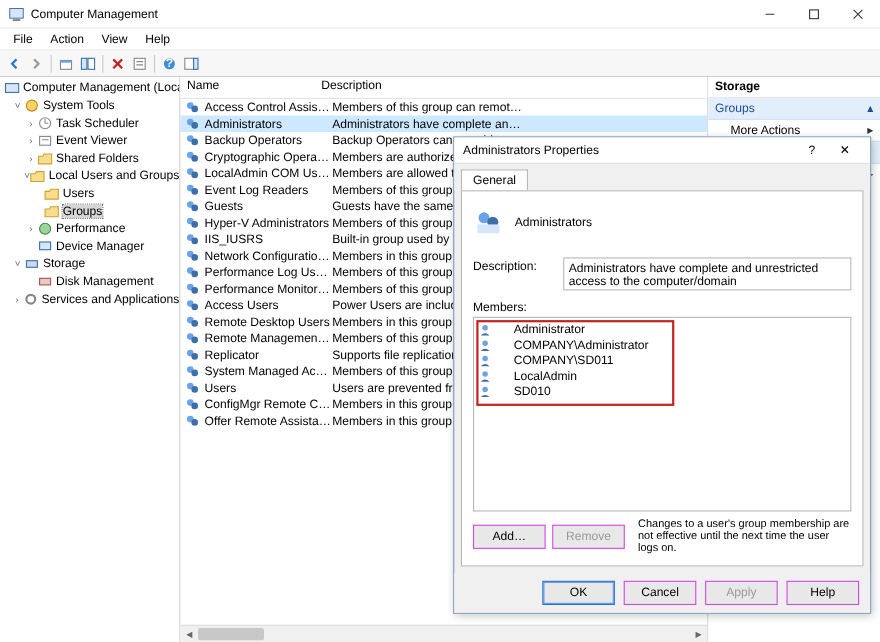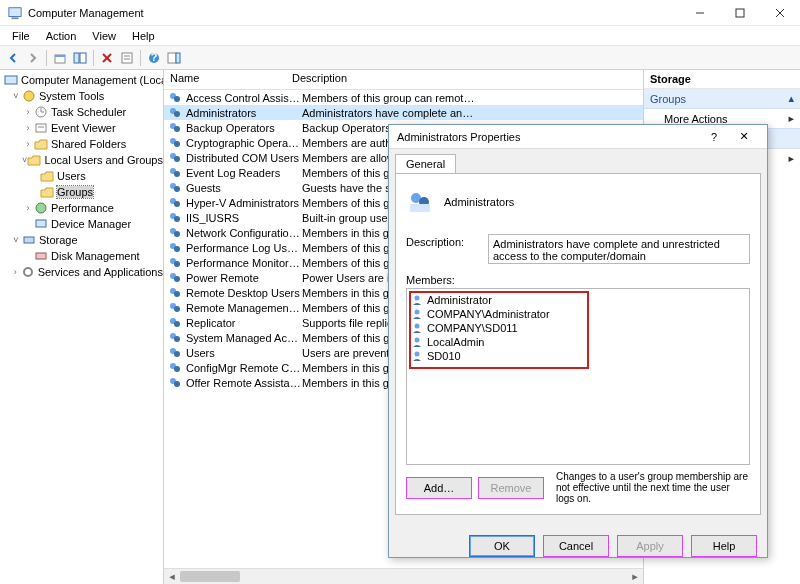--- a/index.html
+++ b/index.html
@@ -37,43 +37,43 @@
   .sb-track { flex: 1; height: 100%; position: relative; }
   .sb-thumb { position: absolute; left: 0; width: 60px; top: 2px; bottom: 2px; background: #c8c8c8; border-radius: 2px; }
   .actions { width: 156px; background: #fff; display: flex; flex-direction: column; }
   .actions-title { background: #fff; padding: 3px 6px; font-weight: 600; color: #000; border-bottom: 1px solid #e6e6e6; }
   .actions-grp { background: #e3eefc; color: #1b4e9b; padding: 3px 6px; border-bottom: 1px solid #d0dff2; display: flex; align-items:center; }
   .actions-grp .arrow { margin-left: auto; }
   .actions-item { padding: 3px 6px 3px 20px; color: #000; display:flex; align-items:flex-end; }
   .actions-item .arrow { margin-left:auto; color:#333; }
   .actions-selgrp { background:#e3eefc; color:#1b4e9b; padding:3px 6px; border-top:1px solid #d0dff2; border-bottom:1px solid #d0dff2; display:flex; align-items:center;}
   
-  .dialog { position: absolute; left: 388px; top: 124px; width: 380px; height: 434px; background: #f0f0f0; border: 1px solid #7a99b8; box-shadow: 2px 2px 8px rgba(0,0,0,0.25); display: flex; flex-direction: column; }
+  .dialog { position: absolute; left: 412px; top: 124px; width: 380px; height: 434px; background: #f0f0f0; border: 1px solid #7a99b8; box-shadow: 2px 2px 8px rgba(0,0,0,0.25); display: flex; flex-direction: column; }
   .dlg-title { height: 24px; display: flex; align-items: center; padding: 0 8px; background: #fff; border-bottom: 1px solid #dcdcdc; font-size: 11px; }
   .dlg-title .sp { flex: 1; }
   .dlg-close { width: 30px; text-align: center; color: #000; }
   .dlg-tabs { height: 24px; display: flex; align-items: flex-end; padding: 4px 6px 0; background: #f0f0f0; }
   .dlg-tab { background: #fff; border: 1px solid #b8b8b8; border-bottom: none; padding: 3px 10px; font-size: 11px; text-align: center; }
   .dlg-body { flex: 1; background: #fff; margin: 0 6px 6px; border: 1px solid #b8b8b8; padding: 10px; display: flex; flex-direction: column; }
   .dlg-head { display: flex; align-items: center; gap: 10px; height: 36px; }
   .dlg-head .big-icon { width: 28px; height: 28px; }
   .dlg-row { display: flex; gap: 10px; margin-top: 14px; }
   .dlg-label { width: 72px; color: #000; padding-top: 2px; }
   .dlg-desc { flex: 1; border: 1px solid #b8b8b8; background: #fff; height: 30px; padding: 3px 4px; font-size: 11px; color: #000; overflow: hidden; }
   .dlg-members-label { margin-top: 10px; }
   .members-box { flex: 1; border: 1px solid #b8b8b8; background: #fff; margin-top: 2px; padding: 4px; position: relative; }
   .members-highlight { position: absolute; left: 2px; top: 2px; width: 180px; height: 78px; border: 2px solid #c52121; pointer-events: none; }
-  .member-row { display: flex; align-items: center; height: 14px; gap: 4px; }
+  .member-row { display: flex; align-items: center; height: 14px; gap: 20px; }
   .member-row .uicon { width: 12px; height: 12px; flex-shrink: 0; }
   .add-remove { display: flex; align-items: center; gap: 6px; margin-top: 6px; }
   .btn { min-width: 66px; height: 22px; background: #e8e8e8; border: 1px solid #d946ef; color: #000; display: inline-flex; align-items: center; justify-content: center; font-size: 11px; }
   .btn.disabled { color: #9a9a9a; }
   .btn.primary { border: 1px solid #2a6fd6; box-shadow: inset 0 0 0 1px #6aa3ea; }
   .note { flex: 1; font-size: 10px; color: #000; padding-left: 6px; }
-  .dlg-buttons { height: 36px; display: flex; align-items: flex-end; justify-content: flex-end; gap: 8px; padding: 0 10px; background: #f0f0f0; }
+  .dlg-buttons { height: 36px; display: flex; align-items: center; justify-content: flex-end; gap: 8px; padding: 0 10px; background: #f0f0f0; }
   
   svg { display: block; }
 </style>
 </head>
 <body>
 
 <div class="titlebar">
   <span class="app-icon">
     <svg viewBox="0 0 16 16">
         <rect x="1" y="2" width="14" height="10" fill="#d7e6ff" stroke="#3c6ea8"></rect>
@@ -328,21 +328,21 @@
           <span class="n">Cryptographic Operat…</span>
           <span class="d">Members are authorized to</span>
         </div>
         <div class="list-row">
           <span class="gicon">
             <svg viewBox="0 0 14 14">
               <circle cx="5" cy="5" r="3" fill="#6aa3ea"></circle>
               <circle cx="9" cy="8" r="3" fill="#3c6ea8"></circle>
             </svg>
           </span>
-          <span class="n">Distributed COM Users</span>
+          <span class="n">LocalAdmin COM Users</span>
           <span class="d">Members are allowed to lau</span>
         </div>
         <div class="list-row">
           <span class="gicon">
             <svg viewBox="0 0 14 14">
               <circle cx="5" cy="5" r="3" fill="#6aa3ea"></circle>
               <circle cx="9" cy="8" r="3" fill="#3c6ea8"></circle>
             </svg>
           </span>
           <span class="n">Event Log Readers</span>
@@ -408,21 +408,21 @@
           <span class="n">Performance Monitor …</span>
           <span class="d">Members of this group can</span>
         </div>
         <div class="list-row">
           <span class="gicon">
             <svg viewBox="0 0 14 14">
               <circle cx="5" cy="5" r="3" fill="#6aa3ea"></circle>
               <circle cx="9" cy="8" r="3" fill="#3c6ea8"></circle>
             </svg>
           </span>
-          <span class="n">Power Remote</span>
+          <span class="n">Access Users</span>
           <span class="d">Power Users are included fo</span>
         </div>
         <div class="list-row">
           <span class="gicon">
             <svg viewBox="0 0 14 14">
               <circle cx="5" cy="5" r="3" fill="#6aa3ea"></circle>
               <circle cx="9" cy="8" r="3" fill="#3c6ea8"></circle>
             </svg>
           </span>
           <span class="n">Remote Desktop Users</span>

